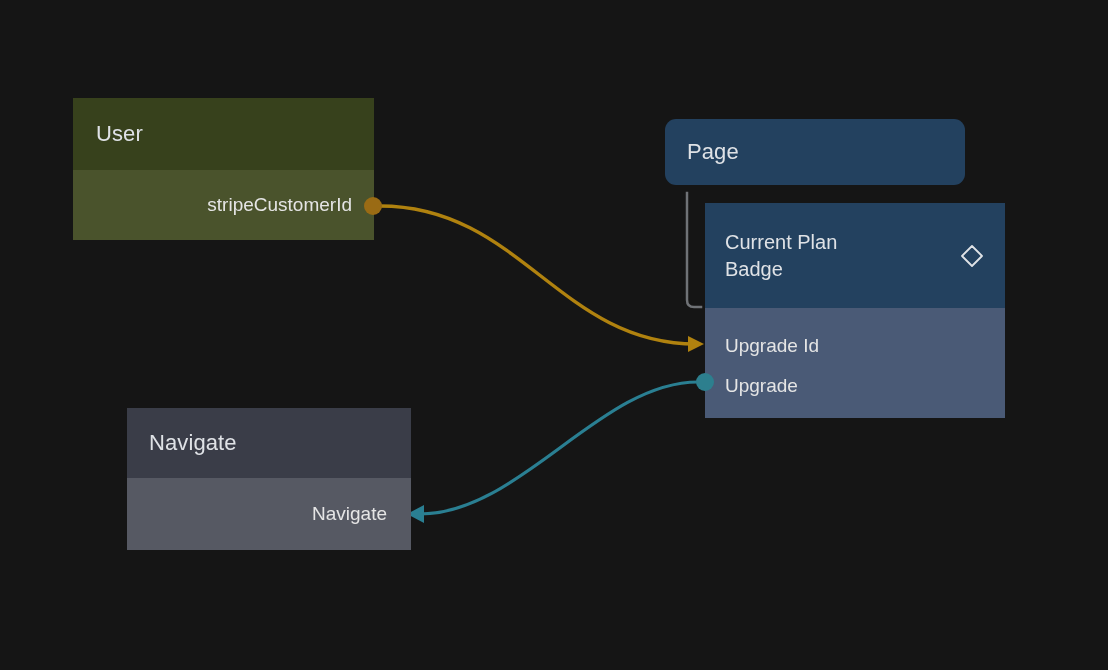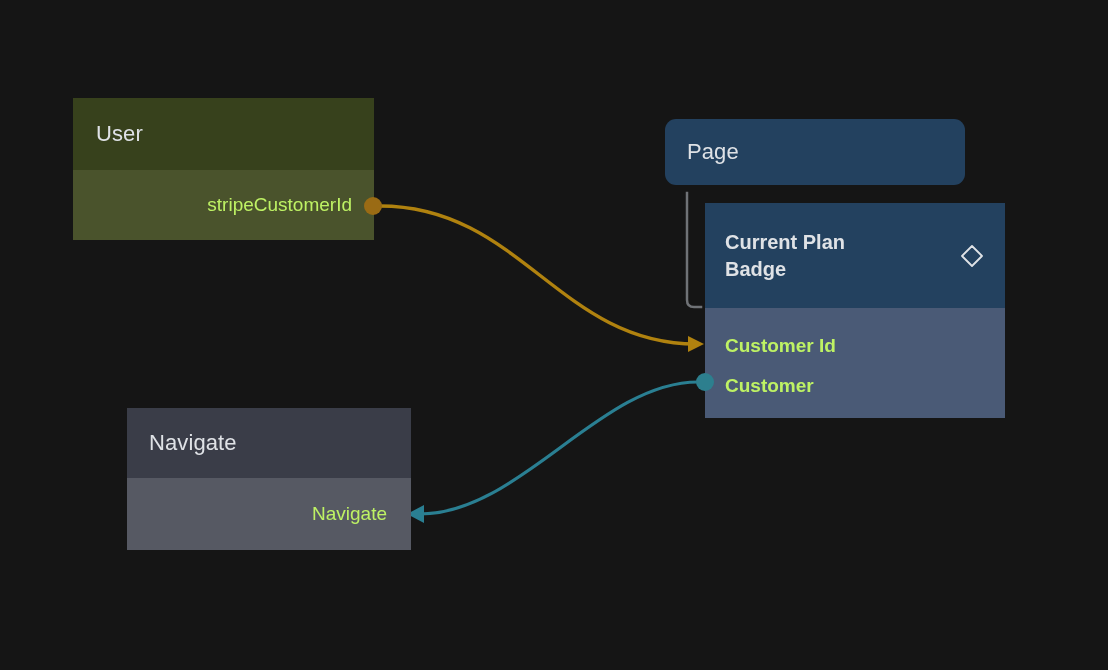--- a/index.html
+++ b/index.html
@@ -48,21 +48,21 @@
     letter-spacing: 0.1px;
     white-space: nowrap;
   }
   .node-body {
     box-sizing: border-box;
     width: 100%;
   }
   .port-row {
     display: flex;
     align-items: center;
-    color: #bef264;
+    color: #e5e5e5;
     font-size: 19px;
     line-height: 24px;
     white-space: nowrap;
   }
   .port-row.right {
     justify-content: flex-end;
   }
   .port-row.left {
     justify-content: flex-start;
   }
@@ -101,21 +101,20 @@
     padding-left: 22px;
     border-radius: 11px;
   }
 
   
   #node-badge {
     left: 705px;
     top: 203px;
     width: 300px;
     height: 215px;
-    font-weight: bold;
   }
   #node-badge .node-header {
     height: 105px;
     background: #23415f;
     padding: 0 20px 0 20px;
     align-items: center;
     justify-content: space-between;
   }
   #node-badge .badge-title {
     color: #dfe2e6;
@@ -220,24 +219,24 @@
   <div class="node" id="node-badge">
     <div class="node-header">
       <span class="badge-title">Current Plan
 Badge</span>
       <svg class="diamond-icon" viewBox="0 0 26 26">
         <polygon points="13,3 23,13 13,23 3,13" fill="none" stroke="#dfe2e6" stroke-width="1.8" stroke-linejoin="round"></polygon>
       </svg>
     </div>
     <div class="node-body">
       <div class="port-row left">
-        <span>Customer Id</span>
+        <span>Upgrade Id</span>
       </div>
       <div class="port-row left">
-        <span>Customer</span>
+        <span>Upgrade</span>
       </div>
     </div>
   </div>
   <div class="port-dot" id="dot-upgrade"></div>
 
   <div class="node" id="node-navigate">
     <div class="node-header">
       <span class="node-title">Navigate</span>
     </div>
     <div class="node-body">

